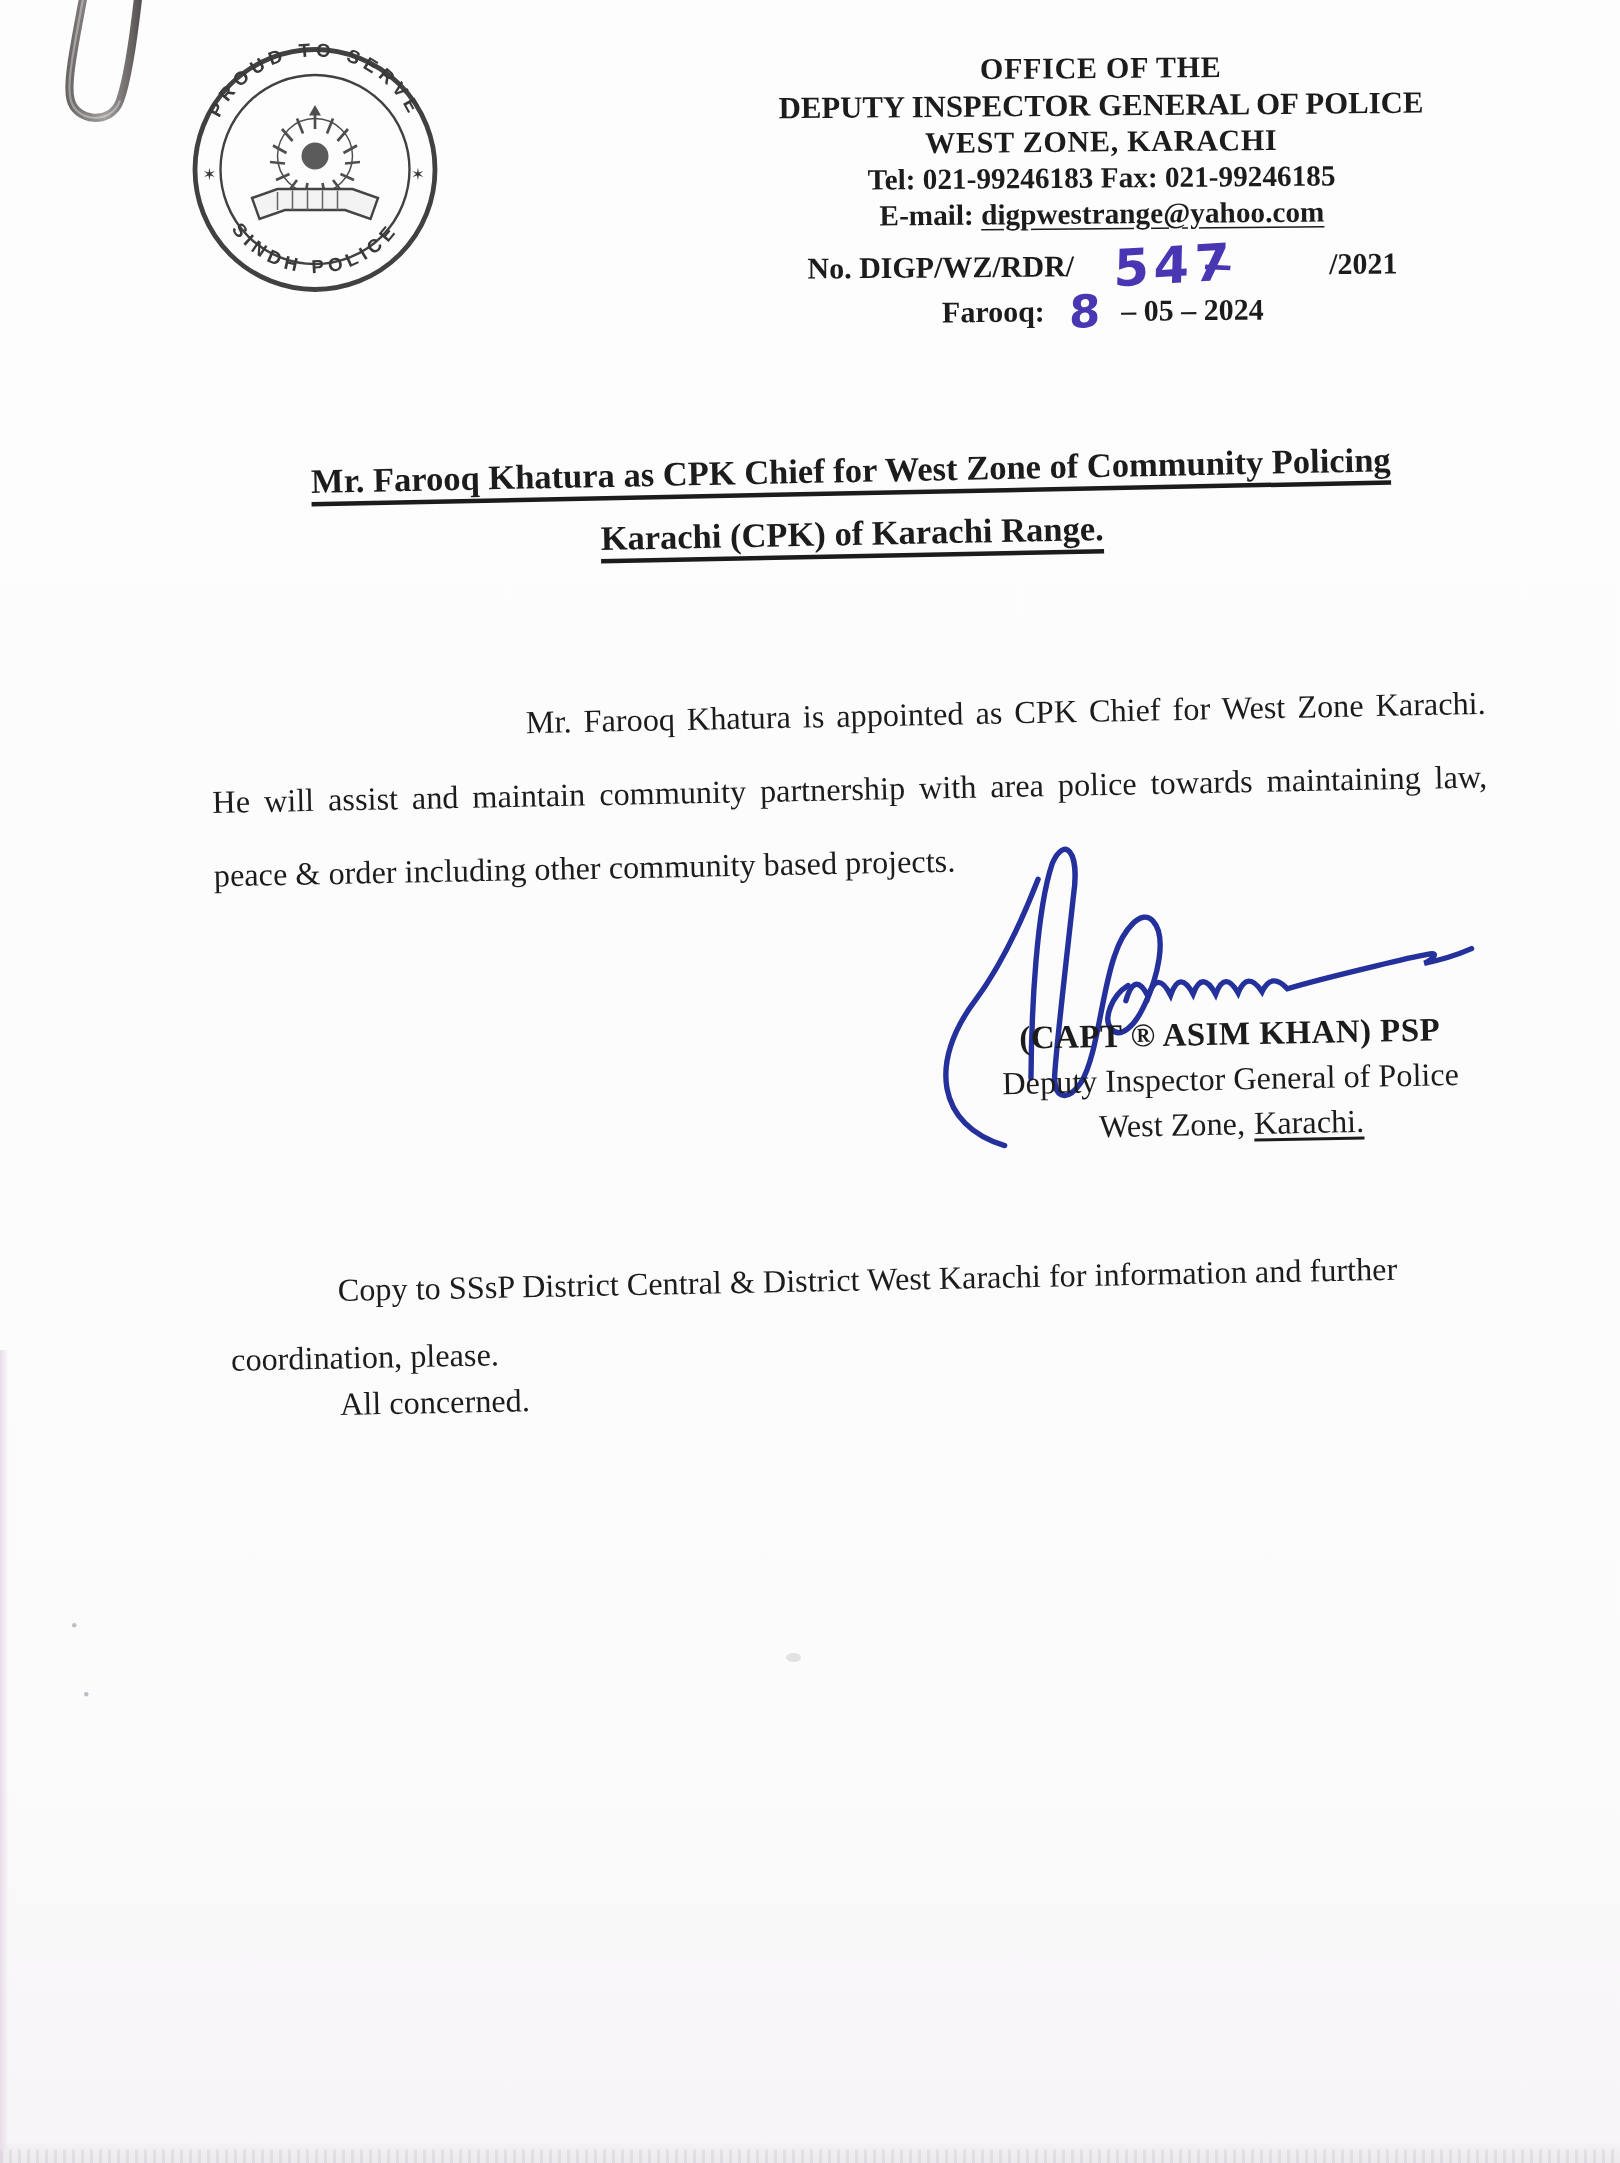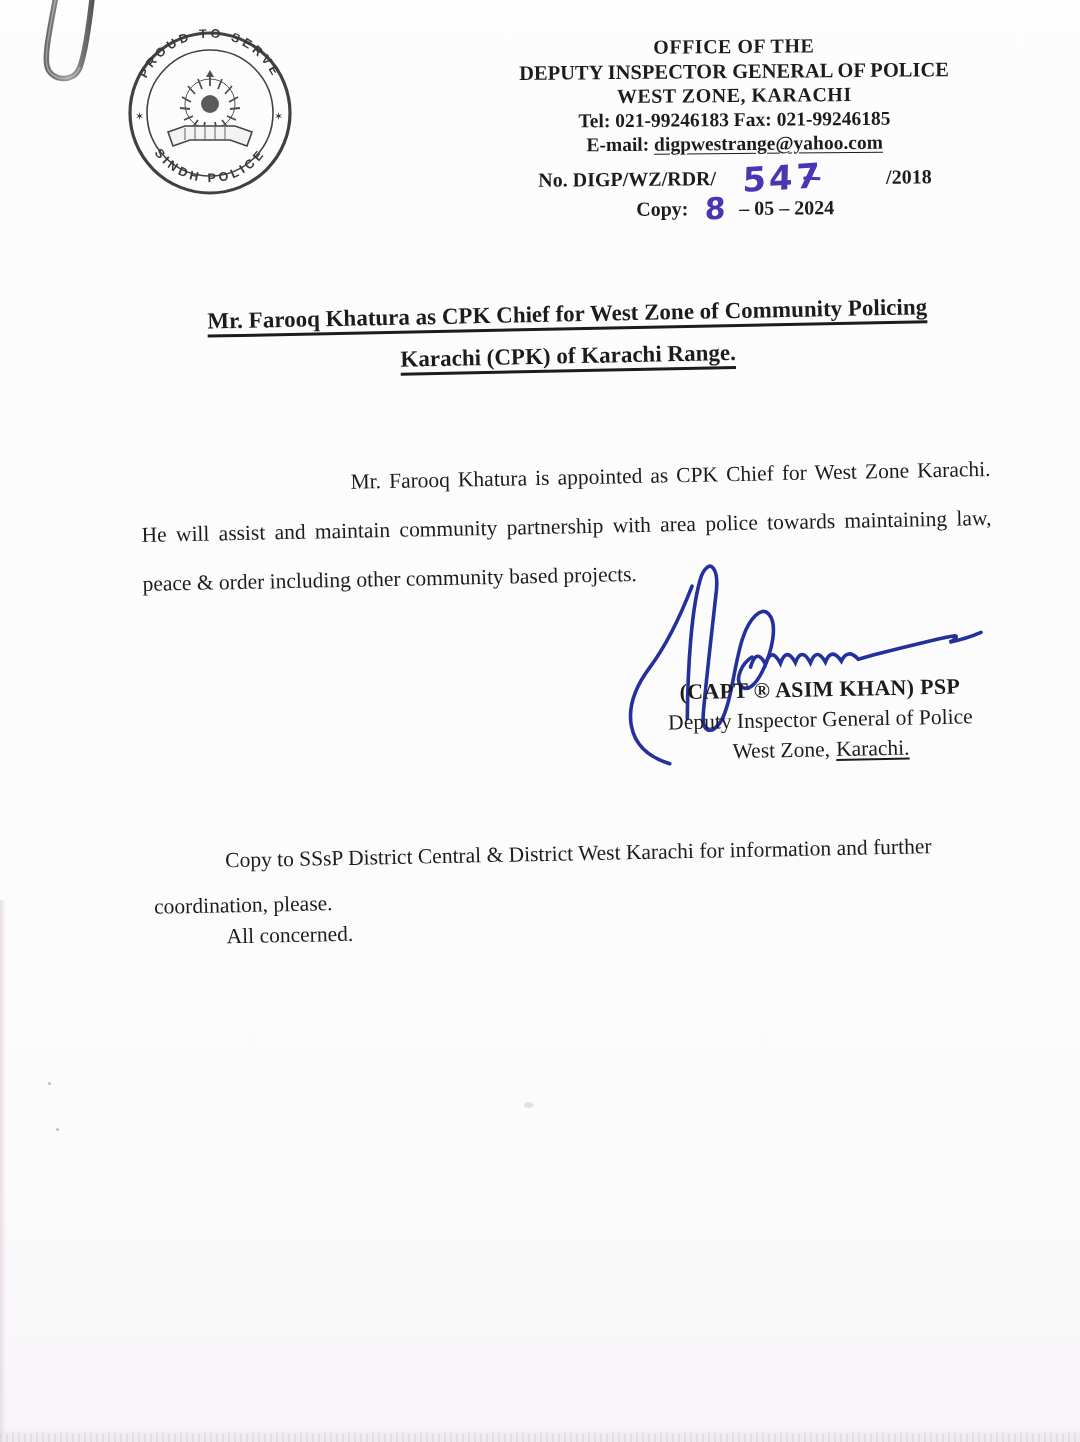--- a/index.html
+++ b/index.html
@@ -129,24 +129,24 @@
     <div class="lh-3">WEST ZONE, KARACHI</div>
     <div class="lh-tel">Tel: 021-99246183 Fax: 021-99246185</div>
     <div class="lh-email">
       <span>E-mail:</span>
       <span class="email-value">digpwestrange@yahoo.com</span>
     </div>
     <div class="lh-ref">
       <span>No. DIGP/WZ/RDR/</span>
       <span class="hw hw-ref">547<i class="crossbar"></i></span>
 
-      <span>/2018</span>
+      <span>/2021</span>
     </div>
     <div class="lh-date">
-      <span>Copy:</span>
+      <span>Farooq:</span>
       <span class="hw hw-day">8</span>
       <span>– 05 – 2024</span>
     </div>
   </div>
 
   <div class="content">
 
     <div class="subject">
       <div>Mr. Farooq Khatura as CPK Chief for West Zone of Community Policing</div>
       <div>Karachi (CPK) of Karachi Range.</div>

